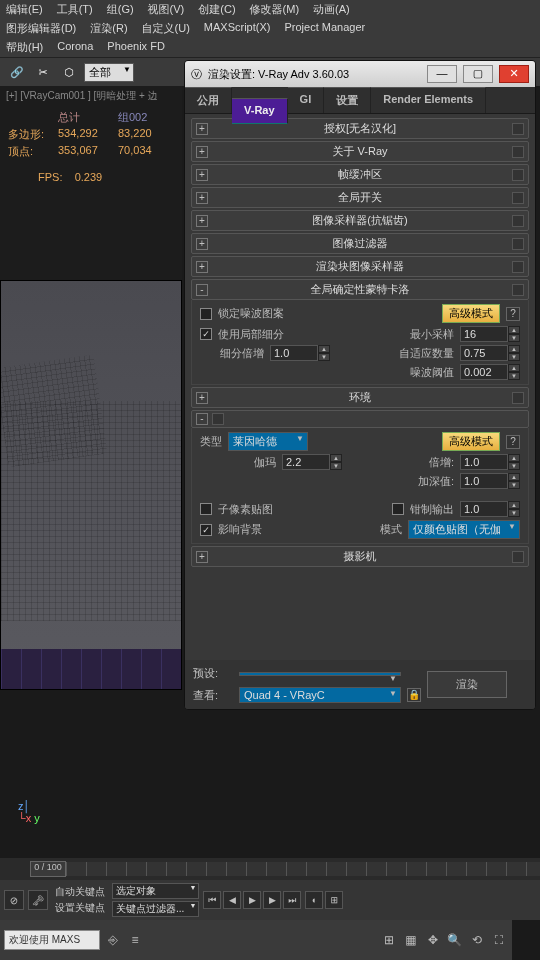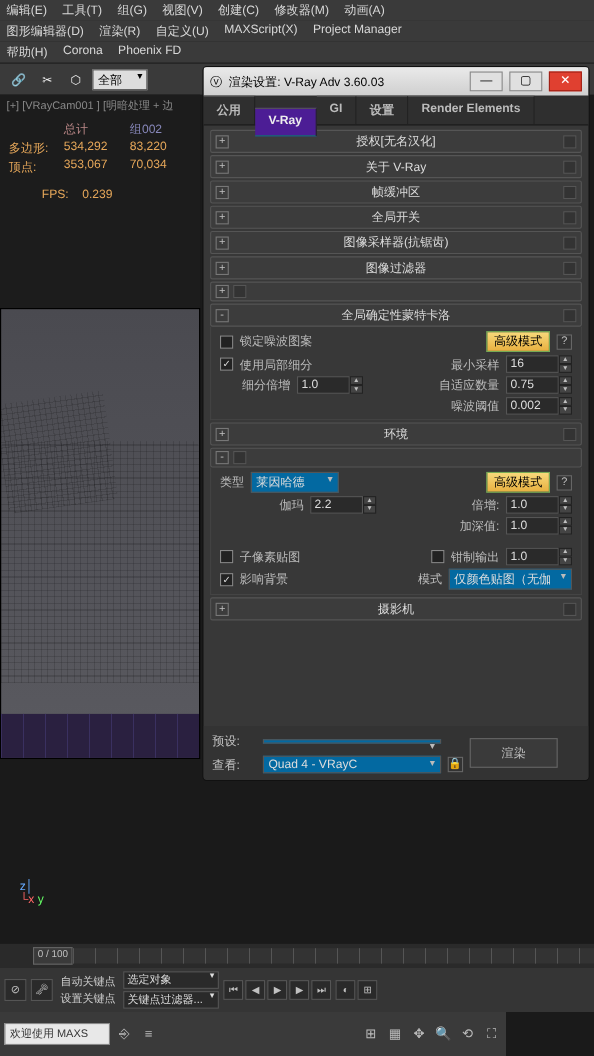--- a/index.html
+++ b/index.html
@@ -80,21 +80,21 @@
 
 .bottombar { position:absolute; left:0; top:880px; width:540px; height:40px; background:#353535; display:flex; align-items:center; padding:0 4px; gap:4px; }
 .bbico { width:20px; height:20px; background:#2a2a2a; border:1px solid #555; display:flex; align-items:center; justify-content:center; font-size:10px; }
 .bbcol { display:flex; flex-direction:column; gap:2px; }
 .bbtn { font-size:10px; color:#ccc; padding:0 3px; }
 .bsel { background:#2a2a2a; color:#ddd; border:1px solid #555; padding:0 14px 0 3px; font-size:10px; position:relative; min-width:70px; }
 .bsel::after { content:"▼"; position:absolute; right:2px; font-size:7px; }
 .playctl { display:flex; gap:2px; }
 .playctl span { width:18px; height:18px; background:#2a2a2a; border:1px solid #555; display:flex; align-items:center; justify-content:center; font-size:9px; }
 
-.statusbar { position:absolute; left:0; top:920px; width:460px; height:40px; background:#3a3a3a; display:flex; align-items:center; padding:2px 4px; gap:4px; }
+.statusbar { position:absolute; left:0; top:920px; width:512px; height:40px; background:#3a3a3a; display:flex; align-items:center; padding:2px 4px; gap:4px; }
 .stfield { background:#e8e8e8; color:#333; border:1px solid #888; padding:2px 4px; font-size:10px; }
 .tinyico { width:18px; height:18px; display:flex; align-items:center; justify-content:center; color:#bbb; font-size:12px; }
 </style>
 </head>
 <body>
 
 <div class="menubar">
   <span>编辑(E)</span>
   <span>工具(T)</span>
   <span>组(G)</span>
@@ -209,20 +209,21 @@
     <div class="rollout">
         <div class="rollhdr">
           <span class="pm">+</span>
           <span class="ttl">图像过滤器</span>
           <span class="end"></span>
         </div>
       </div>
     <div class="rollout">
         <div class="rollhdr">
           <span class="pm">+</span>
+          <span class="ttl">渲染块图像采样器</span>
           <span class="end"></span>
         </div>
       </div>
 
     <div class="rollout">
       <div class="rollhdr">
           <span class="pm">-</span>
           <span class="ttl">全局确定性蒙特卡洛</span>
           <span class="end"></span>
         </div>

